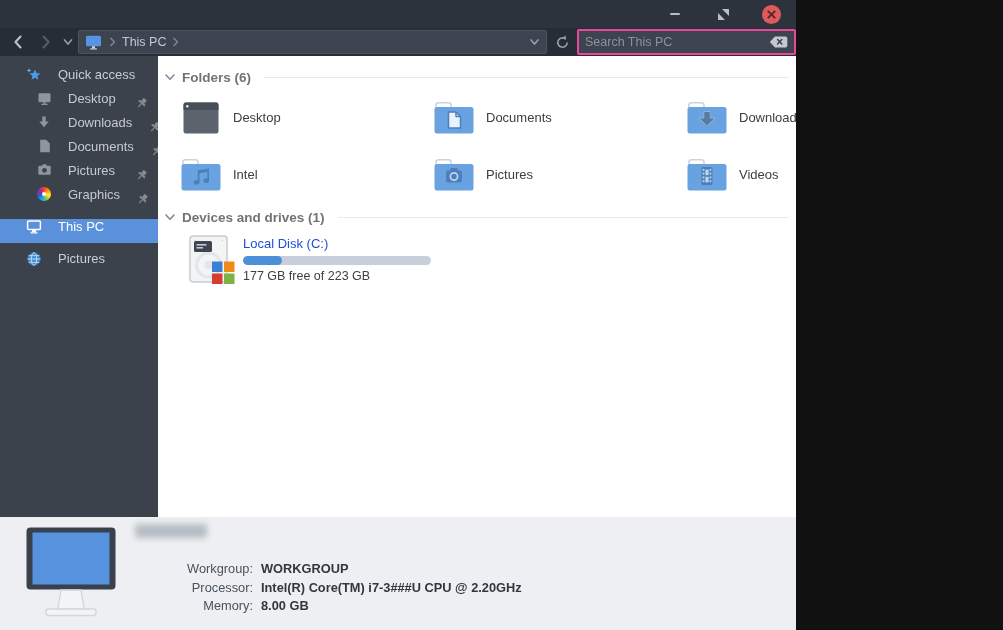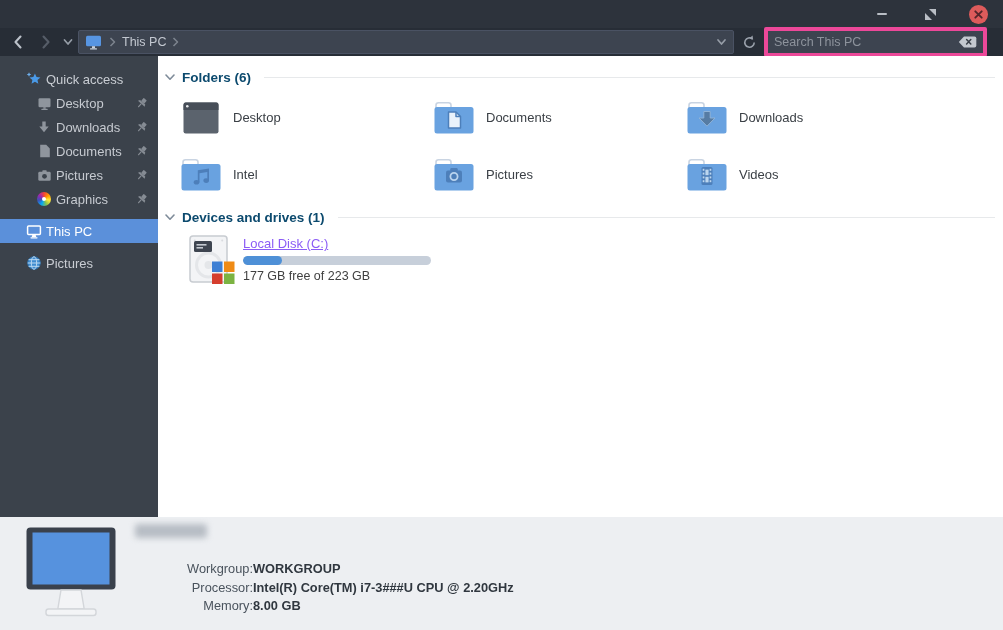--- a/index.html
+++ b/index.html
@@ -1,17 +1,17 @@
 <!DOCTYPE html>
 <html><head>
 <meta charset="utf-8">
 <style>
   html,body{margin:0;padding:0;background:#111;}
   .window{
-    width:1003px;height:630px;position:relative;overflow:hidden;
+    width:796px;height:630px;position:relative;overflow:hidden;
     font-family:"Liberation Sans","DejaVu Sans",sans-serif;
     display:flex;flex-direction:column;background:#ffffff;
   }
   
   .titlebar{height:28px;background:#2d333c;display:flex;align-items:center;
     justify-content:flex-end;padding-right:13px;gap:24px;flex:0 0 auto;}
   .tb-btn{width:24px;height:24px;display:flex;align-items:center;justify-content:center;cursor:default;}
   .min-glyph{width:10px;height:2px;background:#b9bec5;border-radius:1px;}
   .close-circle{width:19px;height:19px;border-radius:50%;background:#dd5b5b;
     display:flex;align-items:center;justify-content:center;}
@@ -19,64 +19,64 @@
   .navbar{height:28px;background:#272d36;display:flex;align-items:center;
     padding:0 0 0 4px;flex:0 0 auto;}
   .nav-btn{width:28px;height:26px;display:flex;align-items:center;justify-content:center;}
   .nav-drop{width:16px;height:26px;display:flex;align-items:center;justify-content:center;}
   .crumb-field{flex:1;height:22px;background:#3d4450;border:1px solid #4a5263;border-radius:2px;
     display:flex;align-items:center;padding:0 6px;color:#c3c8d0;font-size:12.5px;gap:6px;margin-left:2px;}
   .crumb-sep{display:flex;align-items:center;}
   .crumb-item{color:#c3c8d0;}
   .crumb-caret{margin-left:auto;display:flex;align-items:center;}
   .refresh-btn{width:26px;height:26px;display:flex;align-items:center;justify-content:center;margin:0 2px;}
-  .search-field{width:203px;height:22px;background:#3d4450;border:4px solid #ec4899;border-radius:2px;
-    display:flex;align-items:center;padding:0 6px;margin-right:16px;}
+  .search-field{width:203px;height:22px;background:#3d4450;border:2px solid #ec4899;border-radius:2px;
+    display:flex;align-items:center;padding:0 6px;margin-right:0;}
   .search-field input{flex:1;background:transparent;border:none;outline:none;
     color:#c3c8d0;font-size:12.5px;font-family:inherit;padding:0;min-width:0;}
   .search-field input::placeholder{color:#8d939c;}
   .clear-btn{display:flex;align-items:center;margin-left:4px;}
   
   .body{flex:1;display:flex;min-height:0;}
   .sidebar{width:158px;background:#3b424b;flex:0 0 auto;padding-top:11px;
     color:#c9cdd3;font-size:13px;}
-  .side-row{height:24px;display:flex;align-items:center;gap:4px;cursor:default;}
+  .side-row{height:24px;display:flex;gap:16px;cursor:default;}
   .side-row.group{padding-left:26px;}
   .side-row.child{padding-left:36px;color:#c6cad0;}
   .side-row.selected{background:#5b90da;color:#ffffff;}
   .side-ico{width:16px;display:flex;justify-content:center;flex:0 0 auto;}
   .pin{margin-left:auto;margin-right:10px;display:flex;align-items:center;}
   .side-gap{height:8px;}
   .wheel{width:14px;height:14px;border-radius:50%;
     background:conic-gradient(#f44336,#ff9800,#ffeb3b,#8bc34a,#03a9f4,#3f51b5,#9c27b0,#f44336);
     position:relative;}
   .wheel::after{content:"";position:absolute;left:5px;top:5px;width:4px;height:4px;border-radius:50%;background:#fff;}
   
   .main{flex:1;background:#ffffff;min-width:0;position:relative;}
   .sec-head{display:flex;align-items:center;gap:7px;height:26px;margin:8px 8px 0 7px;
-    color:#0c4a6e;font-size:13.5px;font-weight:600;cursor:default;}
+    color:#737373;font-size:13.5px;font-weight:600;cursor:default;}
   .sec-head .rule{flex:1;height:1px;background:#e7e9eb;margin-left:6px;}
   .sec-head.devices{margin-top:11px;text-align:center;}
   .tile-grid{display:grid;grid-template-columns:repeat(3,253px);row-gap:20px;
     margin:9px 0 0 21px;}
   .tile{display:flex;align-items:center;gap:10px;height:37px;cursor:default;}
   .tlabel{font-size:13px;color:#3b4046;}
   .drive-tile{display:flex;gap:8px;margin:4px 0 0 29px;cursor:default;}
   .drive-info{padding-top:2px;}
-  .drive-name{font-size:13px;color:#8b5cf6;text-decoration:underline;}
+  .drive-name{font-size:13px;color:#1d4ed8;}
   .drive-bar{width:188px;height:9px;background:#c7cfda;border-radius:5px;margin:5px 0 4px 0;overflow:hidden;}
   .drive-fill{height:100%;background:#4e90d7;border-radius:5px;}
   .drive-free{font-size:12.5px;color:#404040;}
   
   .panel{height:113px;background:#edeff2;flex:0 0 auto;position:relative;}
   .pc-icon{position:absolute;left:25px;top:9px;}
   .name-blur{position:absolute;left:135px;top:7px;width:72px;height:14px;
     background:#9aa2ac;border-radius:2px;filter:blur(3px);opacity:.65;}
   .dtable{position:absolute;left:133px;top:43px;display:grid;
-    grid-template-columns:120px auto;font-size:12.8px;line-height:18.7px;}
+    grid-template-columns:120px auto;column-gap:8px;font-size:12.8px;line-height:18.7px;}
   .dlabel{text-align:right;color:#4a535d;}
   .dvalue{color:#30373f;font-weight:600;}
 </style>
 </head>
 <body>
 
 <div class="window">
 
   <div class="titlebar">
     <div class="tb-btn">

